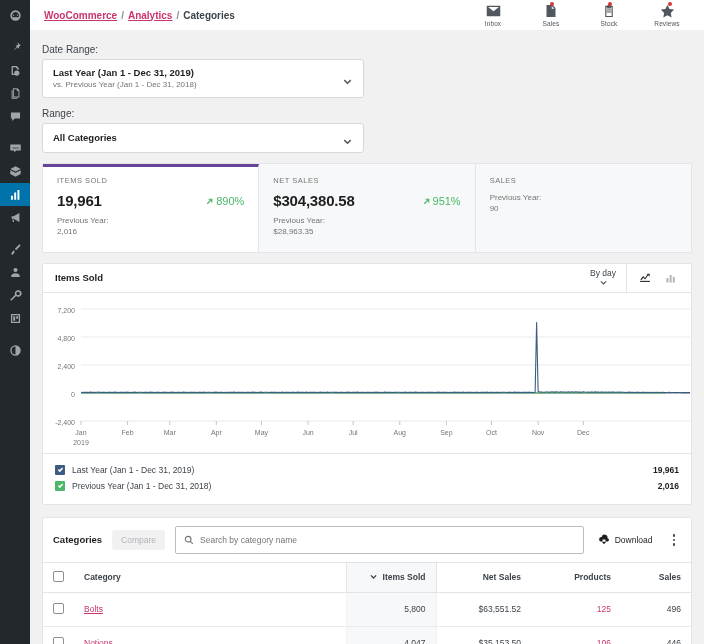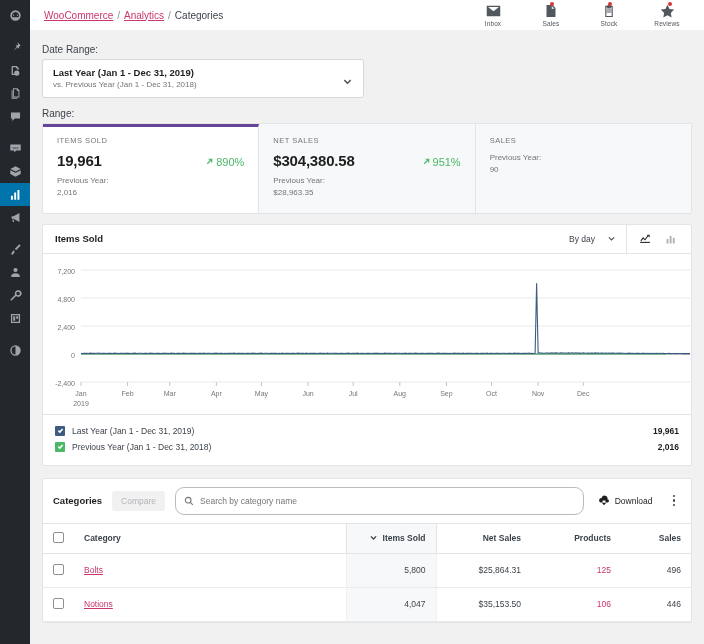--- a/index.html
+++ b/index.html
@@ -32,21 +32,21 @@
   .wp-gap { height: 9px; }
 
   
   .main { flex: 1; position: relative; background: #f1f1f1; overflow: hidden; }
 
   
   .topbar {
     height: 30px; background: #fff; display: flex; align-items: center;
     padding: 0 12px 0 14px; justify-content: space-between;
   }
-  .breadcrumb { font-size: 10px; color: #3c434a; display: flex; align-items: center; gap: 4px; }
+  .breadcrumb { font-size: 10px; color: #3c434a; display: flex; align-items: center; gap: 4px; font-weight: bold; }
   .crumb-link { color: #c9356e; text-decoration: underline; cursor: pointer; }
   .crumb-sep { color: #8c8f94; }
   .crumb-current { color: #3c434a; }
 
   .hdr-icons { display: flex; align-items: center; gap: 20px; padding-right: 6px; }
   .hdr-icon {
     display: flex; flex-direction: column; align-items: center;
     cursor: pointer; position: relative; width: 38px;
   }
   .hdr-icon .glyph { position: relative; height: 15px; display: flex; align-items: center; justify-content: center; }
@@ -97,22 +97,22 @@
   .panel {
     background: #fff; border: 1px solid #e2e4e7; border-radius: 2px; margin-top: 10px;
   }
   .chart-head {
     height: 29px; display: flex; align-items: center; justify-content: space-between;
     border-bottom: 1px solid #e2e4e7; padding-left: 12px;
   }
   .chart-title { font-size: 9.5px; font-weight: bold; color: #1e1e1e; }
   .chart-ctrls { display: flex; align-items: center; height: 100%; }
   .interval-sel {
-    display: flex; align-items: center; gap: 12px; padding: 0 10px;
-    font-size: 8.5px; color: #3c434a; cursor: pointer;
+    display: flex; align-items: center; padding: 0 10px;
+    font-size: 8.5px; color: #3c434a; cursor: pointer; flex-direction: column;
   }
   .chart-toggle {
     display: flex; align-items: center; gap: 14px; padding: 0 14px 0 12px;
     height: 100%; border-left: 1px solid #e2e4e7;
   }
   .tg { cursor: pointer; display: flex; }
   .tg svg { width: 12px; height: 12px; }
 
   .chart-area { position: relative; height: 160px; padding: 8px 0 0 0; }
   .chart-svg { display: block; }
@@ -140,21 +140,21 @@
     display: flex; align-items: center; padding: 8px 10px; gap: 10px;
     border-bottom: 1px solid #e2e4e7;
   }
   .tbl-title { font-size: 9.5px; font-weight: bold; color: #1e1e1e; }
   .compare-btn {
     font-size: 8.5px; color: #b0b3b8; background: #f1f1f1;
     border: 1px solid transparent; border-radius: 3px; padding: 4px 8px; cursor: default;
   }
   .search-box {
     flex: 1; display: flex; align-items: center; gap: 6px;
-    border: 1px solid #b9bcc1; border-radius: 9px; padding: 4px 8px; background: #fff;
+    border: 1px solid #b9bcc1; border-radius: 2px; padding: 4px 8px; background: #fff;
   }
   .search-box input {
     border: none; outline: none; font-size: 8.5px; color: #1e1e1e;
     width: 100%; font-family: "Liberation Sans", sans-serif; background: transparent;
   }
   .search-box input::placeholder { color: #757575; }
   .dl-btn {
     display: flex; align-items: center; gap: 5px; font-size: 8.5px;
     color: #1e1e1e; cursor: pointer; padding: 0 4px;
   }
@@ -326,20 +326,28 @@
           <div class="sel-sub">vs. Previous Year (Jan 1 - Dec 31, 2018)</div>
         </div>
         <span class="chev">
           <svg viewBox="0 0 12 12">
               <path d="M2.5 4.5L6 8l3.5-3.5"></path>
             </svg>
         </span>
       </div>
 
       <div class="field-label">Range:</div>
+      <div class="select-box">
+        <div class="sel-main">All Categories</div>
+        <span class="chev">
+          <svg viewBox="0 0 12 12">
+              <path d="M2.5 4.5L6 8l3.5-3.5"></path>
+            </svg>
+        </span>
+      </div>
 
       <div class="card-wrap">
         <div class="sum-card selected">
           <div class="sum-label">ITEMS SOLD</div>
           <div class="sum-row">
             <span class="sum-value">19,961</span>
             <span class="sum-delta">
               <svg width="9" height="9" viewBox="0 0 10 10">
                   <path d="M2.5 7.5L7.5 2.5M4 2.5h3.5V6" stroke="#4ab866" stroke-width="1.3" fill="none"></path>
                 </svg>
@@ -529,21 +537,21 @@
               </th>
             </tr>
           </thead>
           <tbody>
             <tr>
               <td><span class="ck"></span></td>
               <td>
                 <span class="cat-link">Bolts</span>
               </td>
               <td class="num sorted-col">5,800</td>
-              <td class="num">$25,864.31</td>
+              <td class="num">$63,551.52</td>
               <td class="num">
                 <span class="prod-link">125</span>
               </td>
               <td class="num">496</td>
             </tr>
             <tr>
               <td><span class="ck"></span></td>
               <td>
                 <span class="cat-link">Notions</span>
               </td>

